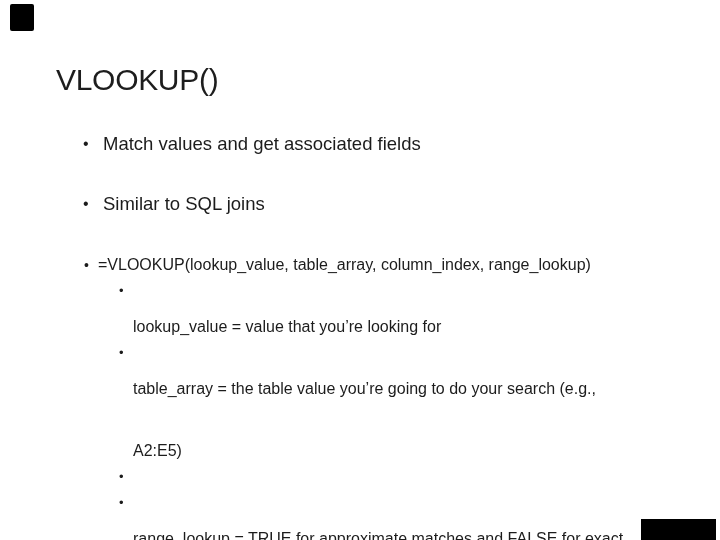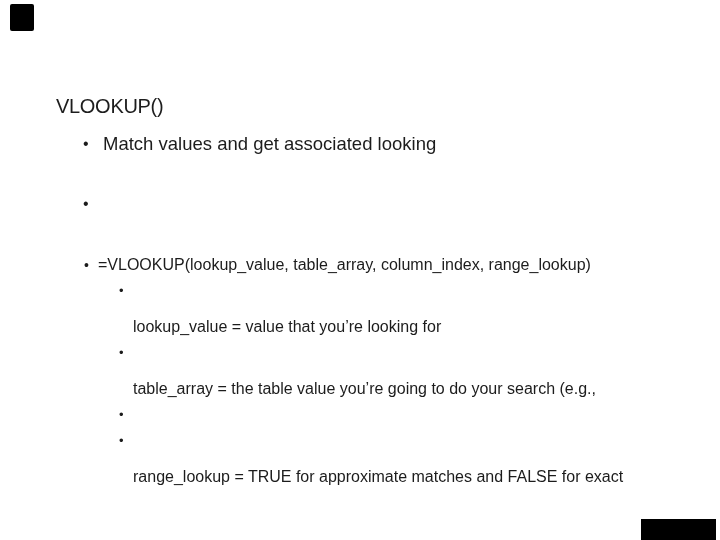--- a/index.html
+++ b/index.html
@@ -22,27 +22,26 @@
     border-radius: 2px;
   }
   .mark-br {
     left: 641px; top: 519px;
     width: 75px; height: 21px;
   }
   .slide-title {
     position: absolute;
     left: 56px;
     top: 63px;
-    font-size: 20px;
+    font-size: 30px;
     font-weight: 400;
     letter-spacing: -0.3px;
     color: #1d1d1d;
     line-height: 1.1;
     white-space: pre;
-    margin-top: 32px;
   }
   .bullet-row {
     position: absolute;
     display: flex;
     align-items: flex-start;
     white-space: pre;
   }
   .row-l1 {
     left: 83px;
     font-size: 18.5px;
@@ -90,45 +89,47 @@
 
 <div class="slide">
 
   <div class="corner-mark mark-tl"></div>
   <div class="corner-mark mark-br"></div>
 
   <div class="slide-title">VLOOKUP()</div>
 
   <div class="bullet-row row-l1 row-b1">
     <span class="dot">•</span>
-    <span class="text">Match values and get associated looking</span>
+    <span class="text">Match values and get associated fields</span>
   </div>
 
   <div class="bullet-row row-l1 row-b2">
     <span class="dot">•</span>
+    <span class="text">Similar to SQL joins</span>
   </div>
 
   <div class="bullet-row row-formula">
     <span class="dot">•</span>
     <span class="text">=VLOOKUP(lookup_value, table_array, column_index, range_lookup)</span>
   </div>
 
   <div class="sub-bullets">
 
     <div class="sub-bullet">
       <span class="dot">•</span>
       <span class="sub-text">
         <span class="line">lookup_value = value that you’re looking for</span>
       </span>
     </div>
 
     <div class="sub-bullet">
       <span class="dot">•</span>
       <span class="sub-text">
         <span class="line">table_array = the table value you’re going to do your search (e.g.,</span>
+        <span class="line">A2:E5)</span>
       </span>
     </div>
 
     <div class="sub-bullet">
       <span class="dot">•</span>
     </div>
 
     <div class="sub-bullet">
       <span class="dot">•</span>
       <span class="sub-text">

